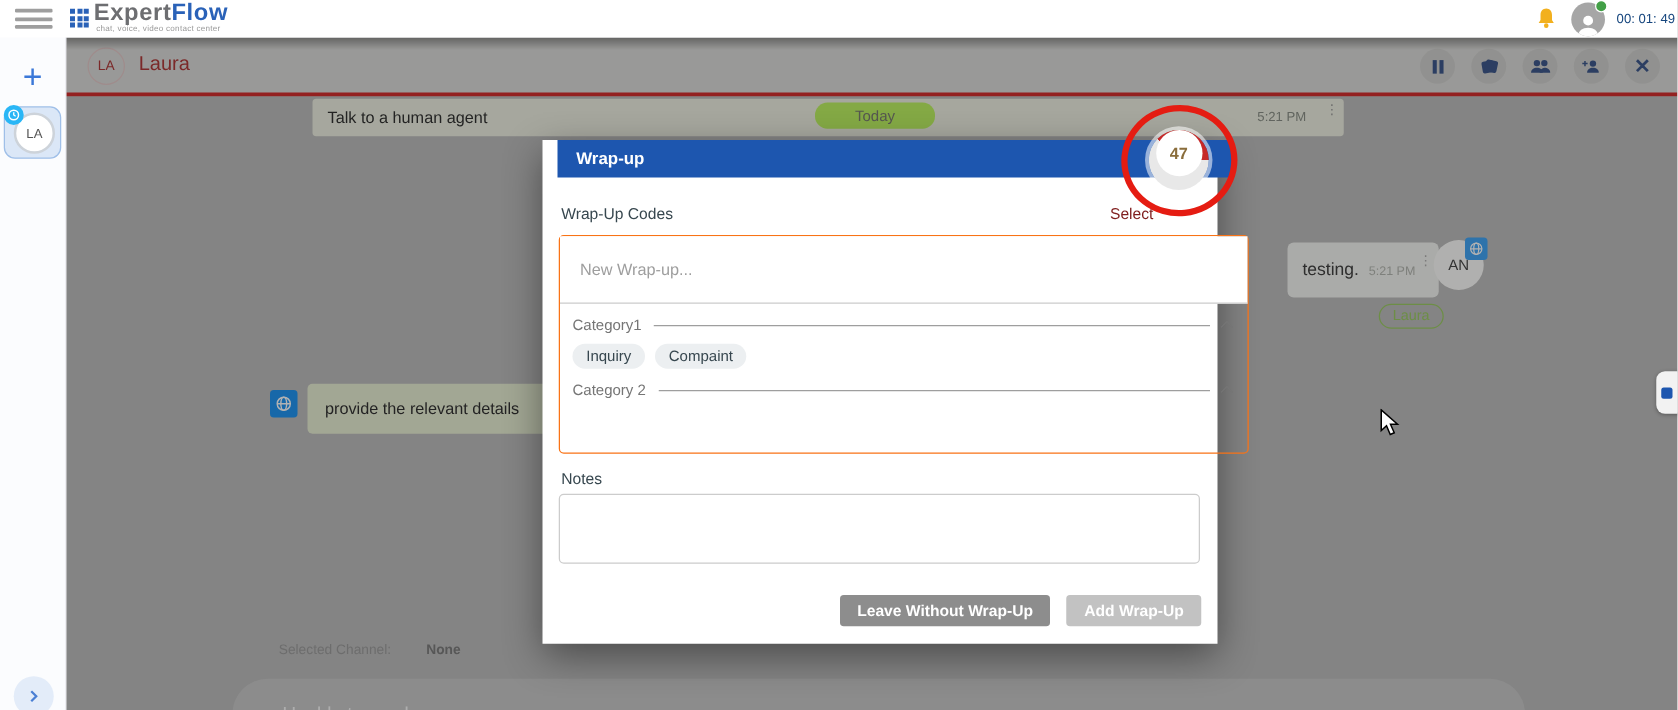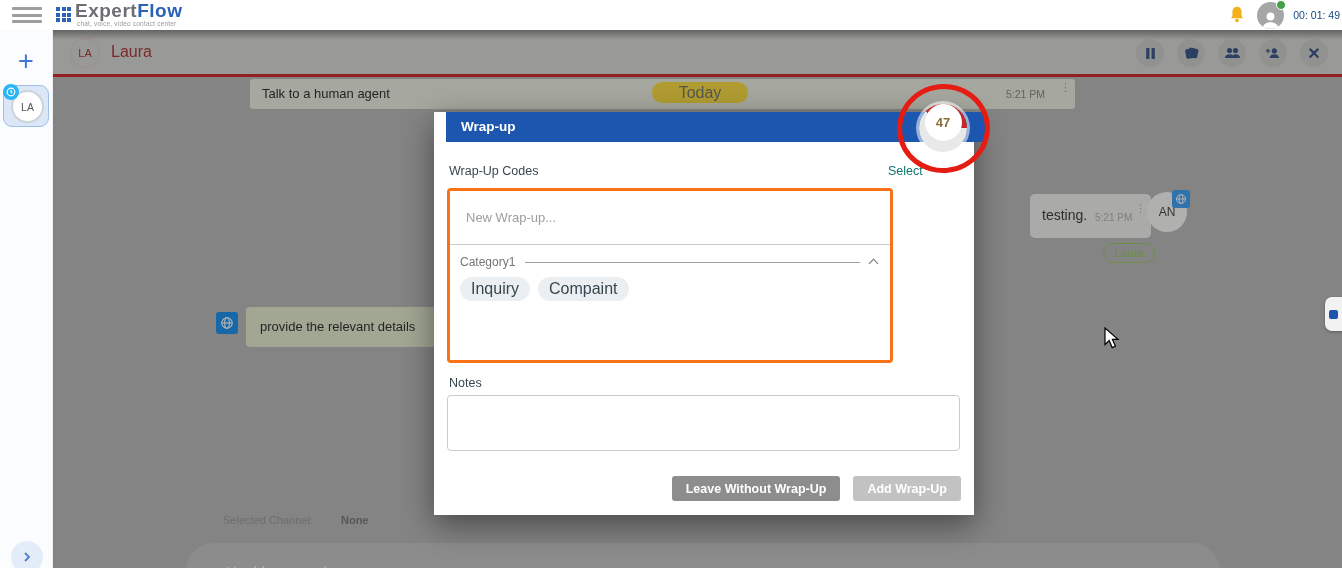--- a/index.html
+++ b/index.html
@@ -40,21 +40,21 @@
   .chat-name { position:absolute; left:58px; top:13px; font-size:16px; color:#b03c3c; }
   .header-icons { position:absolute; right:14px; top:9px; display:flex; gap:13px; }
   .hicon { width:28px; height:28px; border-radius:50%; background:rgba(0,0,0,0.05); display:flex; align-items:center; justify-content:center; color:#3f5a8d; cursor:pointer; }
   .hicon.close { font-size:16px; font-weight:bold; }
 
   .chat-body { position:absolute; left:0; top:50px; width:100%; height:488px;border-radius:14px; }
   .bubble-wide { position:absolute; left:197px; top:-1px; width:825px; height:30px; background:#eef0e2; border-radius:3px; }
   .bubble-wide .txt { position:absolute; left:12px; top:7px; font-size:13px; color:#333; }
   .bubble-wide .time { position:absolute; right:30px; top:9px; font-size:10.5px; color:#8b9088; }
   .bubble-wide .dots { position:absolute; right:4px; top:2px; color:#9e9e9e; font-size:11px; letter-spacing:0; }
-  .today-pill { position:absolute; left:599px; top:2px; width:96px; height:21px; background:#fde047; border-radius:10px; font-size:16px; color:#7a7d72; display:flex; align-items:center; justify-content:center; }
+  .today-pill { position:absolute; left:599px; top:2px; width:96px; height:21px; background:#bef264; border-radius:10px; font-size:12px; color:#7a7d72; display:flex; align-items:center; justify-content:center; }
 
   .msg-right { position:absolute; left:977px; top:114px; width:121px; height:44px; background:#f4f5f2; border-radius:5px; }
   .msg-right .txt { position:absolute; left:12px; top:13px; font-size:14px; color:#424242; }
   .msg-right .time { position:absolute; left:65px; top:18px; font-size:10px; color:#b5b8b2; }
   .msg-right .dots { position:absolute; right:5px; top:8px; color:#b0b0b0; font-size:11px; }
   .an-avatar { position:absolute; left:1094px; top:112px; width:40px; height:40px; background:#fdfdfb; border-radius:50%; color:#4a4a4a; font-size:12px; display:flex; align-items:center; justify-content:center; }
   .an-badge { position:absolute; left:1119px; top:110px; width:18px; height:18px; background:#42a5f5; border-radius:3px; display:flex; align-items:center; justify-content:center; }
   .sender-pill { position:absolute; left:1050px; top:163px; width:52px; height:20px; border:1px solid #9ccc65; border-radius:11px; color:#9ccc65; font-size:11.5px; display:flex; align-items:center; justify-content:center; }
 
   .web-badge { position:absolute; left:163px; top:232px; width:22px; height:22px; background:#2196f3; border-radius:3px; display:flex; align-items:center; justify-content:center; }
@@ -73,31 +73,31 @@
   .side-tab { position:absolute; left:1325px; top:297px; width:24px; height:34px; background:#f2f2f2; border-radius:7px; z-index:15; box-shadow:0 1px 3px rgba(0,0,0,0.3); display:flex; align-items:center; padding-left:4px; cursor:pointer; }
   .side-tab .dot { width:9px; height:9px; background:#1d56af; border-radius:2px; }
 
   
   .modal { position:absolute; left:434px; top:112px; width:540px; height:403px; background:#fff; z-index:20; box-shadow:0 10px 30px rgba(0,0,0,0.45); }
   .modal-header { position:absolute; left:0; top:0; width:100%; height:30px; background:#1d56af;margin-left:12px; }
   .modal-title { position:absolute; left:15px; top:7px; color:#fff; font-size:13.5px; font-weight:bold; }
   .progress-ring { position:absolute; left:485px; top:-8px; width:48px; height:48px; border-radius:50%; background:conic-gradient(from 315deg, #c62828 0deg 135deg, #e8e8e8 135deg 360deg); display:flex; align-items:flex-start; justify-content:center; box-shadow:0 0 0 3px rgba(255,255,255,0.55); }
   .progress-inner { width:37px; height:37px; border-radius:50%; background:#fff; color:#8a6d3b; font-size:13px; font-weight:bold; display:flex; align-items:center; justify-content:center; }
   .codes-label { position:absolute; left:15px; top:52px; font-size:12.5px; color:#37474f; }
-  .select-label { position:absolute; left:454px; top:52px; font-size:12.5px; color:#0f766e; cursor:pointer; }
-  .codes-box { position:absolute; left:13px; top:76px; width:446px; height:175px; border:3px solid #f97316; border-radius:4px; }
+  .select-label { position:absolute; left:454px; top:52px; font-size:12.5px; color:#7f1d1d; cursor:pointer; }
+  .codes-box { position:absolute; left:13px; top:76px; width:552px; height:175px; border:1px solid #f97316; border-radius:4px; }
   .wrapup-input { display:block; width:100%; height:54px; border:none; border-bottom:1px solid #ccc; padding:0 16px; font-size:13px; color:#444; font-family:"Liberation Sans", sans-serif; outline:none; }
   .wrapup-input::placeholder { color:#9e9e9e; }
   .cat-list { padding:6px 10px 0 10px; }
   .cat-row { display:flex; align-items:center; height:22px; }
   .cat-name { font-size:12px; color:#757575; white-space:nowrap; }
   .cat-line { flex:1; height:1px; background:#9e9e9e; margin:0 10px 0 10px; }
   .chev-up { width:7px; height:7px; border:solid #757575; border-width:1.5px 1.5px 0 0; transform:rotate(-45deg); margin:3px 3px 0 0; cursor:pointer; }
   .chips { display:flex; gap:8px; margin:4px 0 6px 0; }
-  .chip { background:#eceff1; border-radius:12px; padding:3px 11px; font-size:16px; color:#37474f; cursor:pointer; white-space:nowrap; }
+  .chip { background:#eceff1; border-radius:12px; padding:3px 11px; font-size:12px; color:#37474f; cursor:pointer; white-space:nowrap; }
   .notes-label { position:absolute; left:15px; top:264px; font-size:12.5px; color:#37474f; }
   .notes-area { position:absolute; left:13px; top:283px; width:513px; height:56px; border:1px solid #ccc; border-radius:4px; resize:none; outline:none; font-family:"Liberation Sans", sans-serif; font-size:13px; padding:8px; }
   .modal-buttons { position:absolute; right:13px; top:364px; display:flex; gap:13px; }
   .btn { border:none; border-radius:3px; color:#fff; font-size:12.5px; font-weight:bold; height:25px; padding:0 14px; cursor:pointer; font-family:"Liberation Sans", sans-serif; }
   .btn-leave { background:#8d8d8d; }
   .btn-add { background:#c2c2c2; }
 
   
   .annotation-circle { position:absolute; left:897px; top:84px; width:93px; height:89px; border:5px solid #e51c12; border-radius:50%; z-index:30; transform:rotate(-6deg); }
   .cursor { position:absolute; left:1104px; top:327px; z-index:40; }
@@ -269,20 +269,25 @@
       <div class="cat-list">
         <div class="cat-row">
           <span class="cat-name">Category1</span>
           <span class="cat-line"></span>
           <span class="chev-up"></span>
         </div>
         <div class="chips">
           <span class="chip">Inquiry</span>
           <span class="chip">Compaint</span>
         </div>
+        <div class="cat-row">
+          <span class="cat-name">Category 2</span>
+          <span class="cat-line"></span>
+          <span class="chev-up"></span>
+        </div>
       </div>
     </div>
 
     <span class="notes-label">Notes</span>
     <textarea class="notes-area" style=""></textarea>
 
     <div class="modal-buttons">
       <button class="btn btn-leave">Leave Without Wrap-Up</button>
       <button class="btn btn-add">Add Wrap-Up</button>
     </div>

